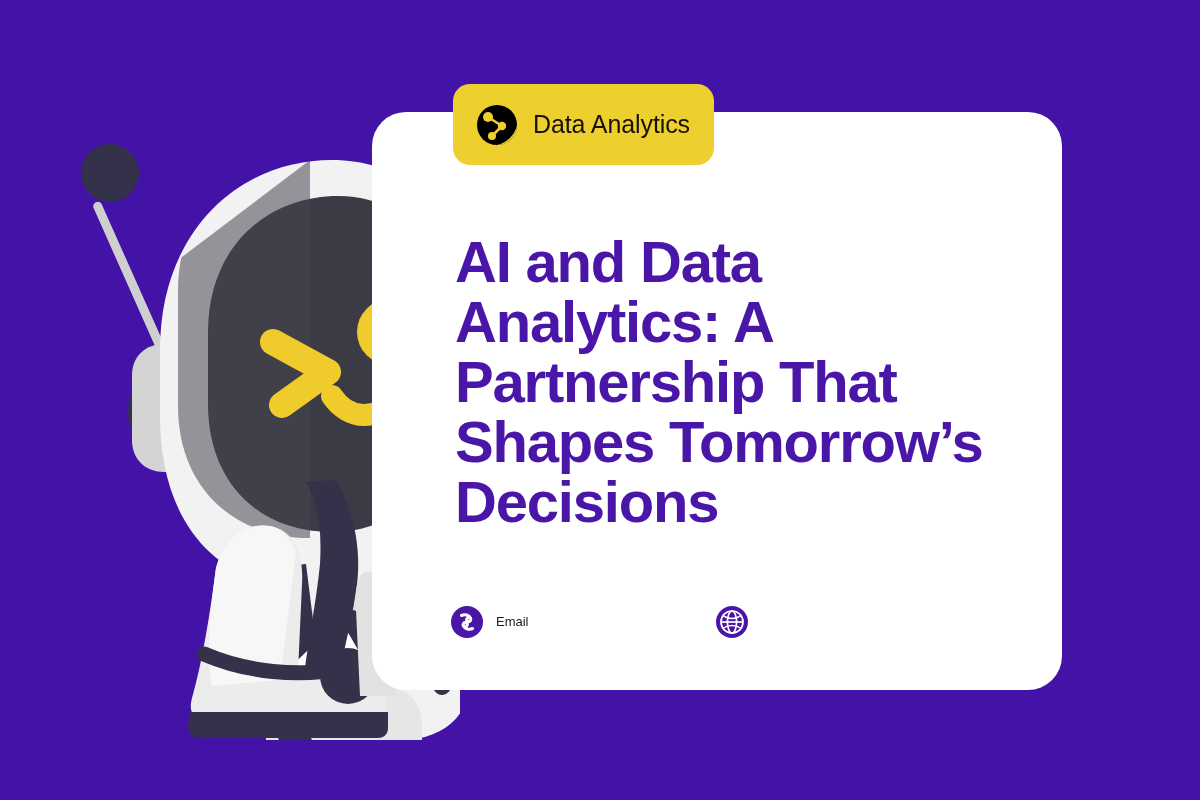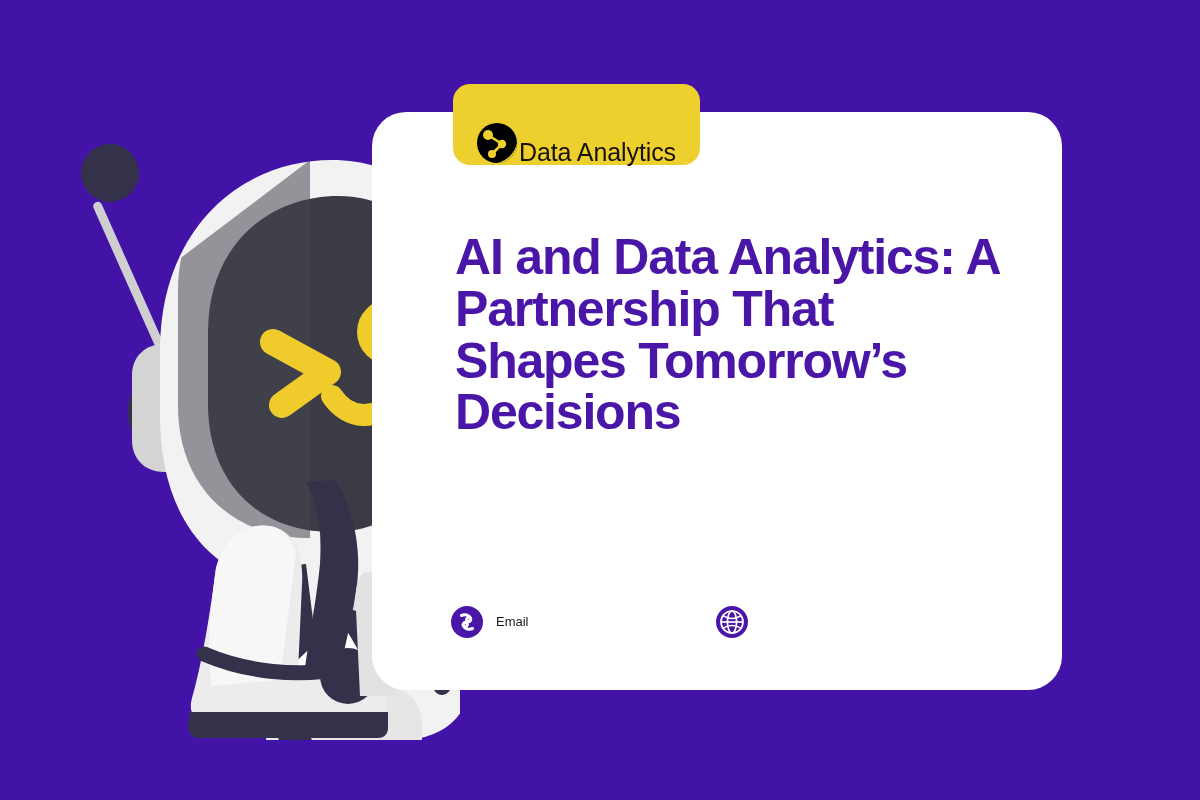--- a/index.html
+++ b/index.html
@@ -50,22 +50,22 @@
     z-index:3;
   }
 
   
   #badge {
     position:absolute;
     left:453px;
     top:84px;
     height:81px;
     display:flex;
-    align-items:flex-end;
-    gap:0;
+    align-items:center;
+    gap:14px;
     padding:0 24px 0 22px;
     background:#EDD02E;
     border-radius:17px;
     z-index:6;
   }
   #badge .badge-icon {
     width:44px; height:44px;
     flex:0 0 44px;
     display:block;
   }
@@ -78,21 +78,21 @@
     line-height:1;
   }
 
   
   #headline {
     position:absolute;
     left:455px;
     top:232px;
     width:545px;
     z-index:5;
-    font-size:50px;
+    font-size:58px;
     line-height:1.035;
     font-weight:bold;
     color:#4A16A8;
     letter-spacing:-1.2px;
   }
 
   
   #contact {
     position:absolute;
     left:450px;

